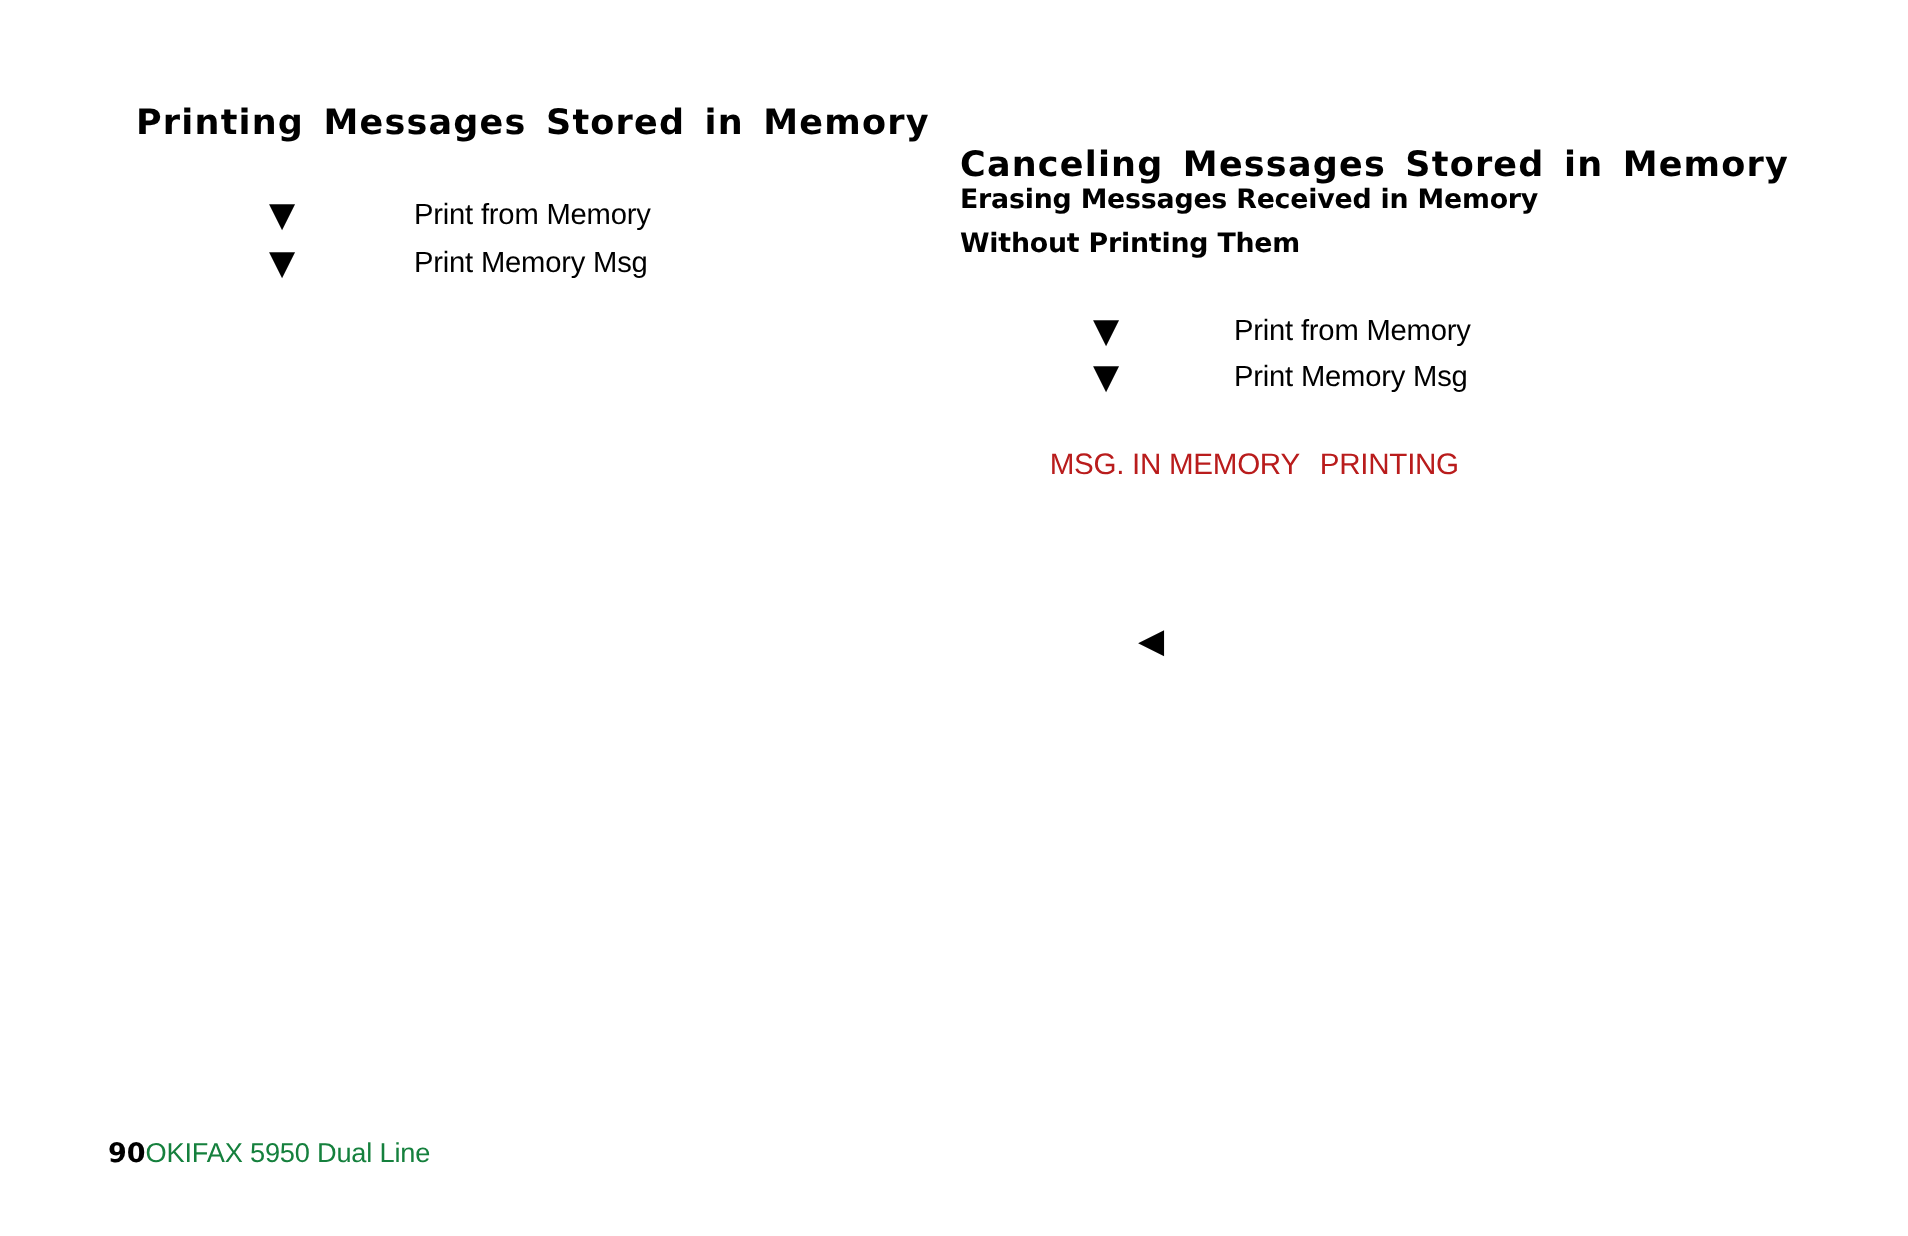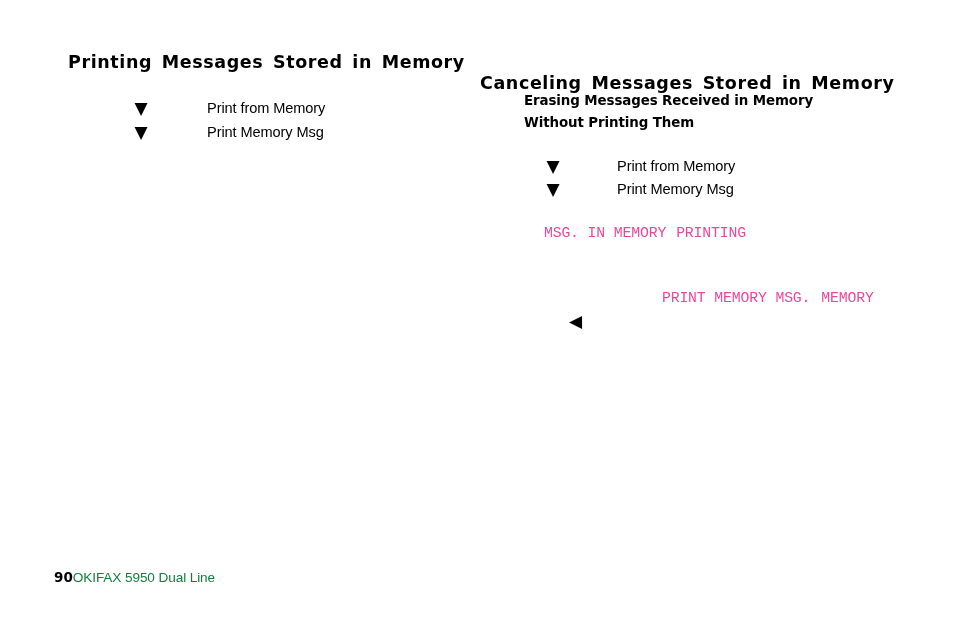--- a/index.html
+++ b/index.html
@@ -39,21 +39,20 @@
 
   
   .sub-heading {
     font-family: "DejaVu Sans", sans-serif;
     font-weight: bold;
     font-size: 13.4px;
     line-height: 22px;
     letter-spacing: -0.1px;
     color: #000000;
     width: 350px;
-    margin-left: 44px;
   }
 
   
   .step-row {
     position: absolute;
     height: 24px;
     line-height: 24px;
     white-space: nowrap;
   }
   .step-marker {
@@ -75,26 +74,26 @@
     font-family: "Liberation Sans", sans-serif;
     font-size: 14.6px;
     letter-spacing: -0.1px;
     color: #000000;
     white-space: nowrap;
   }
 
   
   .lcd-text {
     position: absolute;
-    font-family: Liberation Mono, monospace;
+    font-family: Liberation Sans, sans-serif;
     font-size: 14.8px;
     letter-spacing: -0.15px;
     line-height: 20px;
     white-space: pre;
-    color: #ec4899;
+    color: #b91c1c;
   }
 
   
   .marker-glyph {
     position: absolute;
     font-family: "DejaVu Sans", sans-serif;
     font-size: 17px;
     line-height: 20px;
     color: #000000;
   }
@@ -150,23 +149,20 @@
 
   <div class="step-row" style="left:544px; top:177px; width:320px;">
     <span class="step-marker" style="left:0px;">▼</span>
     <span class="step-label" style="left:73px;">Print Memory Msg</span>
   </div>
 
   <div class="lcd-text" style="left:509px; top:203px;">
     <span>MSG. IN MEMORY</span><span style="display:inline-block; width:10px;"></span><span>PRINTING</span>
   </div>
 
-  <div class="lcd-text" style="left:627px; top:268px;">
-    <span>PRINT MEMORY MSG.</span><span style="display:inline-block; width:11px;"></span><span>MEMORY</span>
-  </div>
 
 
   <div class="marker-glyph" style="left:569px; top:311px;">◀</div>
 
   <div class="footer">
     <span class="footer-page">90</span><span class="footer-model">OKIFAX 5950 Dual Line</span>
   </div>
 
 </div>
 

